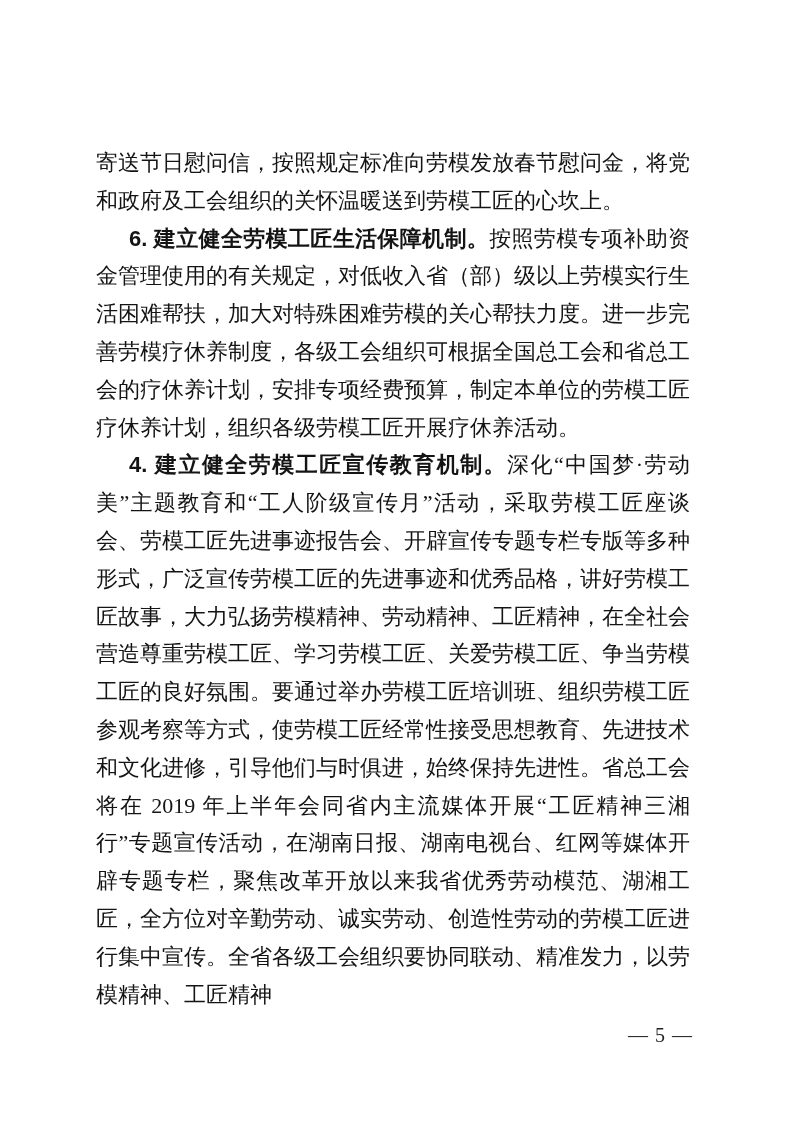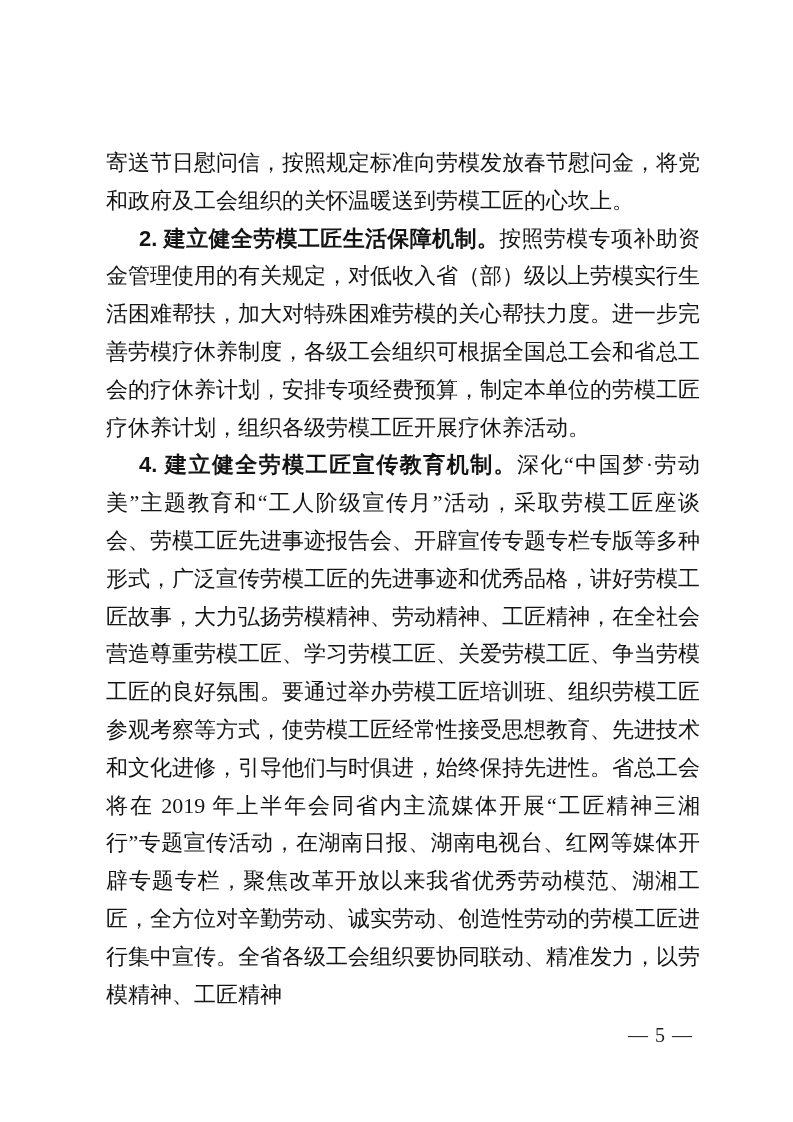--- a/index.html
+++ b/index.html
@@ -15,21 +15,21 @@
     color: #141414;
     overflow: hidden;
   }
   .page {
     position: absolute;
     inset: 0;
     background: #ffffff;
   }
   .content {
     position: absolute;
-    left: 106px;
+    left: 96px;
     top: 144px;
     width: 594px;
   }
   .content p {
     margin: 0;
     font-size: 22px;
     line-height: 37.8px;
     text-align: justify;
     text-justify: inter-character;
     word-break: break-all;
@@ -57,21 +57,21 @@
 
 <div class="page">
 
   <div class="content">
 
     <p>
       <span>寄送节日慰问信，按照规定标准向劳模发放春节慰问金，将党和政府及工会组织的关怀温暖送到劳模工匠的心坎上。</span>
     </p>
 
     <p class="indent">
-      <span class="para-heading">2. 建立健全劳模工匠生活保障机制。</span><span>按照劳模专项补助资金管理使用的有关规定，对低收入省（部）级以上劳模实行生活困难帮扶，加大对特殊困难劳模的关心帮扶力度。进一步完善劳模疗休养制度，各级工会组织可根据全国总工会和省总工会的疗休养计划，安排专项经费预算，制定本单位的劳模工匠疗休养计划，组织各级劳模工匠开展疗休养活动。</span>
+      <span class="para-heading">6. 建立健全劳模工匠生活保障机制。</span><span>按照劳模专项补助资金管理使用的有关规定，对低收入省（部）级以上劳模实行生活困难帮扶，加大对特殊困难劳模的关心帮扶力度。进一步完善劳模疗休养制度，各级工会组织可根据全国总工会和省总工会的疗休养计划，安排专项经费预算，制定本单位的劳模工匠疗休养计划，组织各级劳模工匠开展疗休养活动。</span>
     </p>
 
     <p class="indent">
       <span class="para-heading">4. 建立健全劳模工匠宣传教育机制。</span><span>深化“中国梦·劳动美”主题教育和“工人阶级宣传月”活动，采取劳模工匠座谈会、劳模工匠先进事迹报告会、开辟宣传专题专栏专版等多种形式，广泛宣传劳模工匠的先进事迹和优秀品格，讲好劳模工匠故事，大力弘扬劳模精神、劳动精神、工匠精神，在全社会营造尊重劳模工匠、学习劳模工匠、关爱劳模工匠、争当劳模工匠的良好氛围。要通过举办劳模工匠培训班、组织劳模工匠参观考察等方式，使劳模工匠经常性接受思想教育、先进技术和文化进修，引导他们与时俱进，始终保持先进性。省总工会将在 2019 年上半年会同省内主流媒体开展“工匠精神三湘行”专题宣传活动，在湖南日报、湖南电视台、红网等媒体开辟专题专栏，聚焦改革开放以来我省优秀劳动模范、湖湘工匠，全方位对辛勤劳动、诚实劳动、创造性劳动的劳模工匠进行集中宣传。全省各级工会组织要协同联动、精准发力，以劳模精神、工匠精神</span>
     </p>
 
   </div>
 
   <div class="page-number">— 5 —</div>
 

